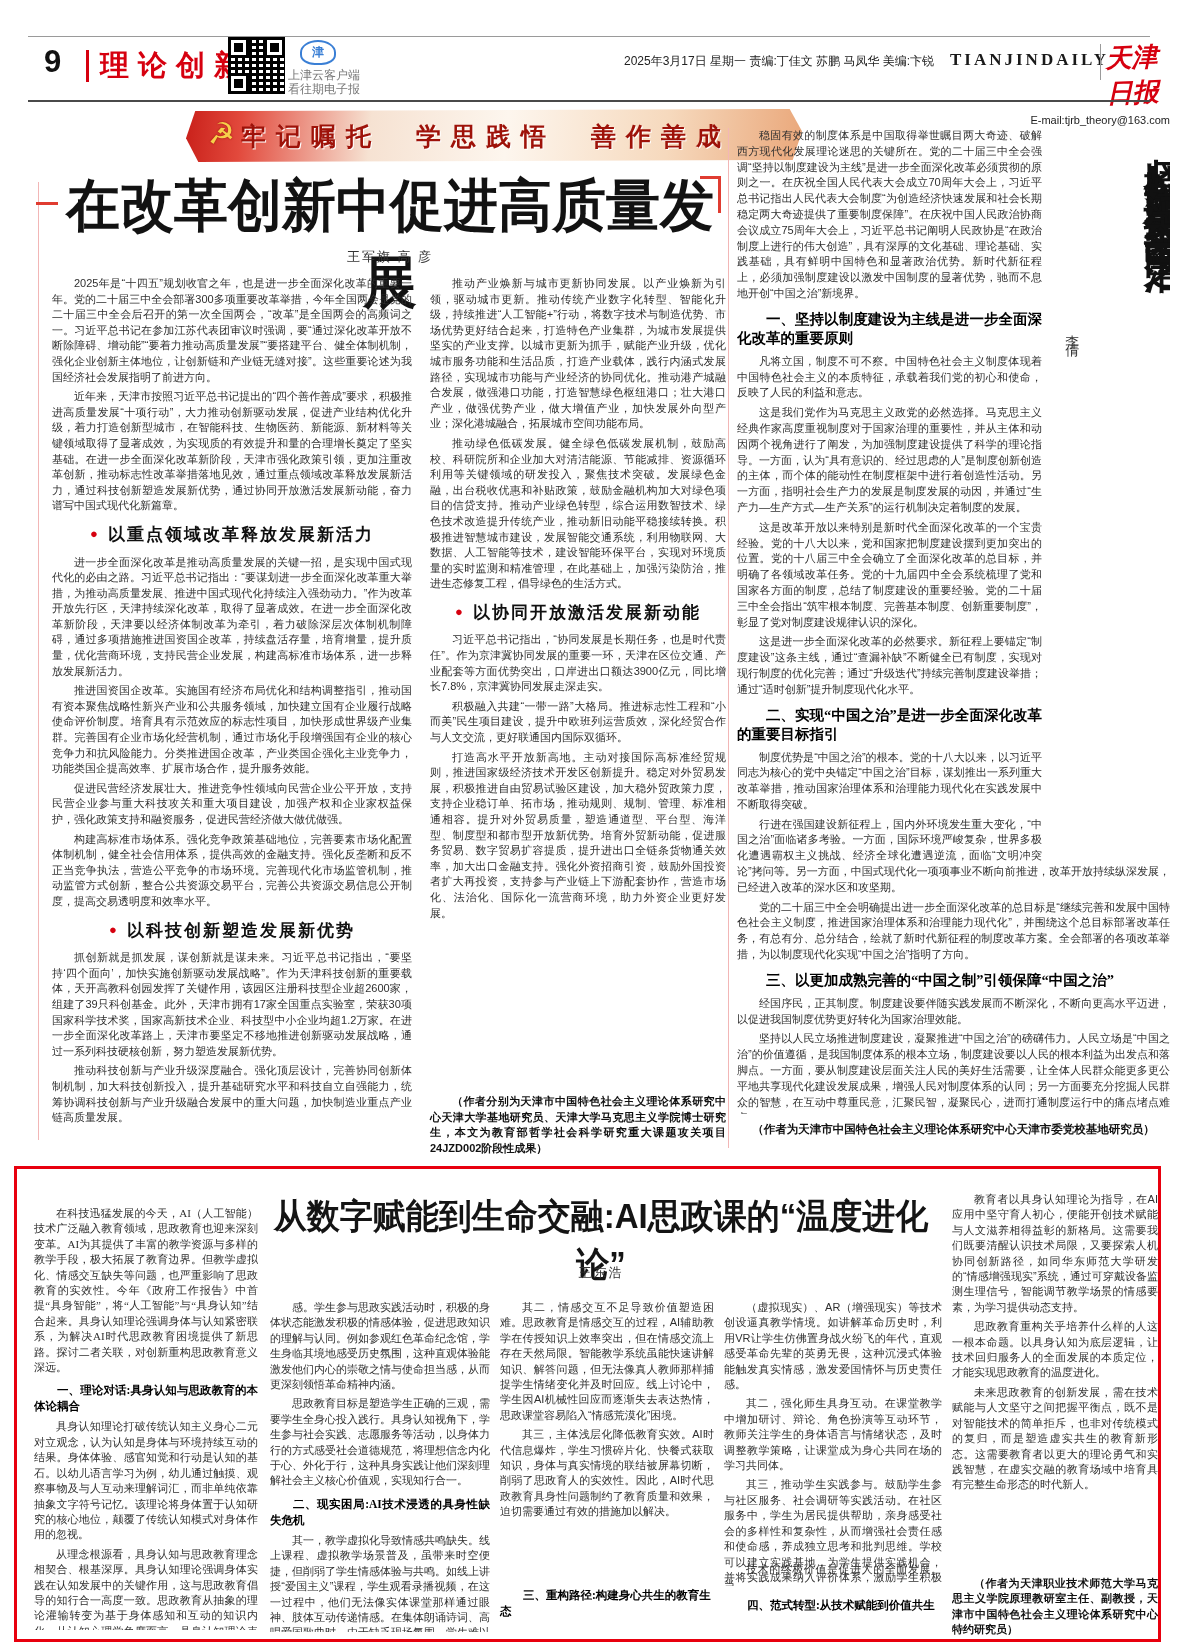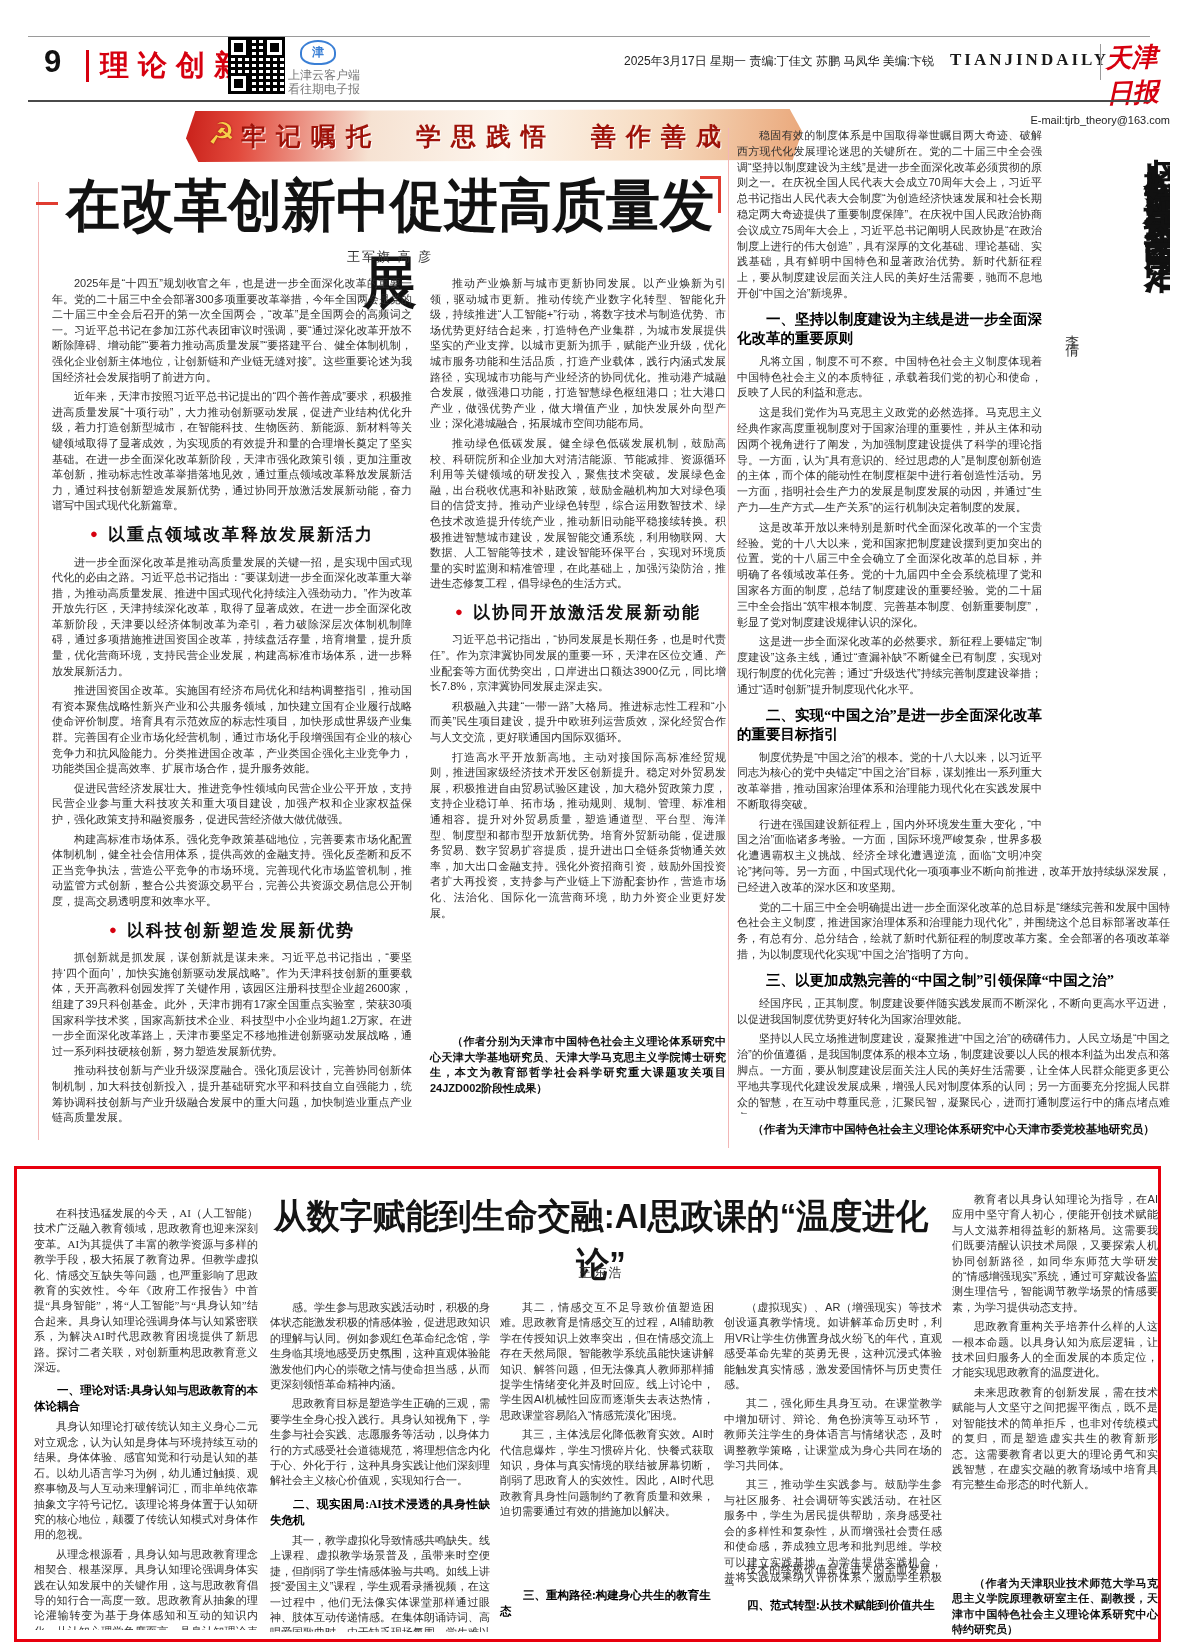--- a/index.html
+++ b/index.html
@@ -137,28 +137,28 @@
         <p>推动产业焕新与城市更新协同发展。以产业焕新为引领，驱动城市更新。推动传统产业数字化转型、智能化升级，持续推进“人工智能+”行动，将数字技术与制造优势、市场优势更好结合起来，打造特色产业集群，为城市发展提供坚实的产业支撑。以城市更新为抓手，赋能产业升级，优化城市服务功能和生活品质，打造产业载体，践行内涵式发展路径，实现城市功能与产业经济的协同优化。推动港产城融合发展，做强港口功能，打造智慧绿色枢纽港口；壮大港口产业，做强优势产业，做大增值产业，加快发展外向型产业；深化港城融合，拓展城市空间功能布局。</p>
         <p>推动绿色低碳发展。健全绿色低碳发展机制，鼓励高校、科研院所和企业加大对清洁能源、节能减排、资源循环利用等关键领域的研发投入，聚焦技术突破。发展绿色金融，出台税收优惠和补贴政策，鼓励金融机构加大对绿色项目的信贷支持。推动产业绿色转型，综合运用数智技术、绿色技术改造提升传统产业，推动新旧动能平稳接续转换。积极推进智慧城市建设，发展智能交通系统，利用物联网、大数据、人工智能等技术，建设智能环保平台，实现对环境质量的实时监测和精准管理，在此基础上，加强污染防治，推进生态修复工程，倡导绿色的生活方式。</p>
       </div>
     <div class="subhead"><span class="dot">●</span><span class="t">以协同开放激活发展新动能</span></div>
     <div>
         <p>习近平总书记指出，“协同发展是长期任务，也是时代责任”。作为京津冀协同发展的重要一环，天津在区位交通、产业配套等方面优势突出，口岸进出口额达3900亿元，同比增长7.8%，京津冀协同发展走深走实。</p>
         <p>积极融入共建“一带一路”大格局。推进标志性工程和“小而美”民生项目建设，提升中欧班列运营质效，深化经贸合作与人文交流，更好联通国内国际双循环。</p>
         <p>打造高水平开放新高地。主动对接国际高标准经贸规则，推进国家级经济技术开发区创新提升。稳定对外贸易发展，积极推进自由贸易试验区建设，加大稳外贸政策力度，支持企业稳订单、拓市场，推动规则、规制、管理、标准相通相容。提升对外贸易质量，塑造通道型、平台型、海洋型、制度型和都市型开放新优势。培育外贸新动能，促进服务贸易、数字贸易扩容提质，提升进出口全链条货物通关效率，加大出口金融支持。强化外资招商引资，鼓励外国投资者扩大再投资，支持参与产业链上下游配套协作，营造市场化、法治化、国际化一流营商环境，助力外资企业更好发展。</p>
       </div>
   </div>
-  <div class="abs endnote" style="left:430px;top:1034px;width:296px;">（作者分别为天津市中国特色社会主义理论体系研究中心天津大学基地研究员、天津大学马克思主义学院博士研究生，本文为教育部哲学社会科学研究重大课题攻关项目24JZD002阶段性成果）</div>
+  <div class="abs endnote" style="left:430px;top:1094px;width:296px;">（作者分别为天津市中国特色社会主义理论体系研究中心天津大学基地研究员、天津大学马克思主义学院博士研究生，本文为教育部哲学社会科学研究重大课题攻关项目24JZD002阶段性成果）</div>
 
   <div class="abs sidebody" style="left:737px;top:128px;width:433px;height:986px;">
     <div class="vtitle-block">
       <div class="vtitle">坚持以制度建设为主线夯实『中国之治』</div>
       <div class="vauthor">李倩</div>
     </div>
-    <p>稳固有效的制度体系是中国取得举世瞩目两大奇迹、破解西方现代化发展理论迷思的关键所在。党的二十届三中全会强调“坚持以制度建设为主线”是进一步全面深化改革必须贯彻的原则之一。在庆祝全国人民代表大会成立70周年大会上，习近平总书记指出人民代表大会制度“为创造经济快速发展和社会长期稳定两大奇迹提供了重要制度保障”。在庆祝中国人民政治协商会议成立75周年大会上，习近平总书记阐明人民政协是“在政治制度上进行的伟大创造”，具有深厚的文化基础、理论基础、实践基础，具有鲜明中国特色和显著政治优势。新时代新征程上，要从制度建设层面关注人民的美好生活需要，驰而不息地开创“中国之治”新境界。</p>
+    <p>稳固有效的制度体系是中国取得举世瞩目两大奇迹、破解西方现代化发展理论迷思的关键所在。党的二十届三中全会强调“坚持以制度建设为主线”是进一步全面深化改革必须贯彻的原则之一。在庆祝全国人民代表大会成立70周年大会上，习近平总书记指出人民代表大会制度“为创造经济快速发展和社会长期稳定两大奇迹提供了重要制度保障”。在庆祝中国人民政治协商会议成立75周年大会上，习近平总书记阐明人民政协是“在政治制度上进行的伟大创造”，具有深厚的文化基础、理论基础、实践基础，具有鲜明中国特色和显著政治优势。新时代新征程上，必须加强制度建设以激发中国制度的显著优势，驰而不息地开创“中国之治”新境界。</p>
     <div class="sidehead">一、坚持以制度建设为主线是进一步全面深化改革的重要原则</div>
     <div>
         <p>凡将立国，制度不可不察。中国特色社会主义制度体现着中国特色社会主义的本质特征，承载着我们党的初心和使命，反映了人民的利益和意志。</p>
         <p>这是我们党作为马克思主义政党的必然选择。马克思主义经典作家高度重视制度对于国家治理的重要性，并从主体和动因两个视角进行了阐发，为加强制度建设提供了科学的理论指导。一方面，认为“具有意识的、经过思虑的人”是制度创新创造的主体，而个体的能动性在制度框架中进行着创造性活动。另一方面，指明社会生产力的发展是制度发展的动因，并通过“生产力—生产方式—生产关系”的运行机制决定着制度的发展。</p>
         <p>这是改革开放以来特别是新时代全面深化改革的一个宝贵经验。党的十八大以来，党和国家把制度建设摆到更加突出的位置。党的十八届三中全会确立了全面深化改革的总目标，并明确了各领域改革任务。党的十九届四中全会系统梳理了党和国家各方面的制度，总结了制度建设的重要经验。党的二十届三中全会指出“筑牢根本制度、完善基本制度、创新重要制度”，彰显了党对制度建设规律认识的深化。</p>
         <p>这是进一步全面深化改革的必然要求。新征程上要锚定“制度建设”这条主线，通过“查漏补缺”不断健全已有制度，实现对现行制度的优化完善；通过“升级迭代”持续完善制度建设举措；通过“适时创新”提升制度现代化水平。</p>
       </div>
     <div class="sidehead">二、实现“中国之治”是进一步全面深化改革的重要目标指引</div>
     <div>
         <p>制度优势是“中国之治”的根本。党的十八大以来，以习近平同志为核心的党中央锚定“中国之治”目标，谋划推出一系列重大改革举措，推动国家治理体系和治理能力现代化在实践发展中不断取得突破。</p>

